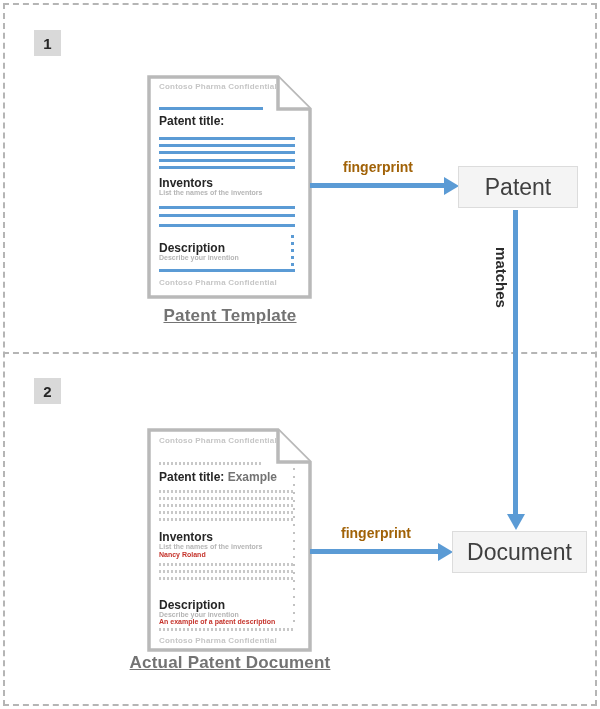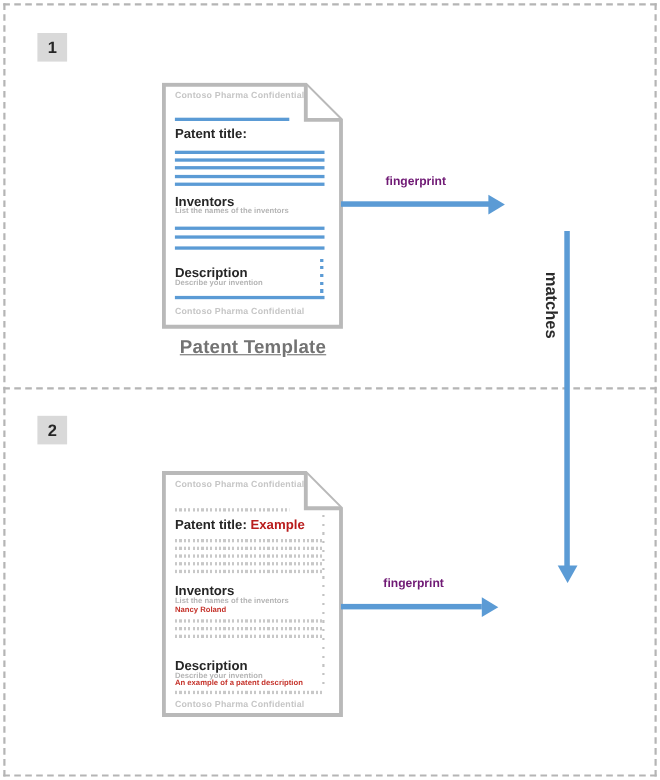--- a/index.html
+++ b/index.html
@@ -10,34 +10,34 @@
   .badge{position:absolute;width:27px;height:26px;background:#d9d9d9;color:#262626;
          font-weight:bold;font-size:15px;display:flex;align-items:center;justify-content:center;}
   .section-title{position:absolute;font-weight:bold;font-size:17px;color:#141414;letter-spacing:.3px;}
   .doc{position:absolute;width:134px;height:224px;text-decoration:underline;}
   .page-svg{position:absolute;left:0;top:0;}
   .doc .txt{position:absolute;white-space:nowrap;}
   .doc-meta{font-size:8px;font-weight:bold;color:#c6c6c6;letter-spacing:.2px;}
   .doc-h{font-size:12px;font-weight:bold;color:#262626;}
   .doc-hint{font-size:7px;font-weight:bold;color:#b5b5b5;}
   .doc-red{font-size:7px;font-weight:bold;color:#c5332b;}
-  .red-inline{color:#b91c1c;margin-top:42px;}
+  .red-inline{color:#737373;margin-top:42px;}
   .bline{position:absolute;height:3px;background:#5b9bd5;}
   .dline{position:absolute;height:3px;background:repeating-linear-gradient(90deg,#c8c8c8 0 2px,transparent 2px 4px);}
   .vdots-blue{position:absolute;width:3px;background:repeating-linear-gradient(180deg,#5b9bd5 0 3px,transparent 3px 7px);}
   .vdots-gray{position:absolute;width:2px;background:repeating-linear-gradient(180deg,#c2c2c2 0 2px,transparent 2px 8px);}
   .caption{position:absolute;text-align:center;font-weight:bold;font-size:17px;color:#737373;
            text-decoration:underline;letter-spacing:.2px;}
   .hline{position:absolute;height:5px;background:#5b9bd5;}
   .head-right{position:absolute;width:0;height:0;border-top:9px solid transparent;
               border-bottom:9px solid transparent;border-left:15px solid #5b9bd5;}
   .vline{position:absolute;width:5px;background:#5b9bd5;}
   .head-down{position:absolute;width:0;height:0;border-left:9px solid transparent;
              border-right:9px solid transparent;border-top:16px solid #5b9bd5;}
-  .arrow-label{position:absolute;text-align:center;font-weight:bold;font-size:11px;color:#701a75;}
+  .arrow-label{position:absolute;text-align:center;font-weight:bold;font-size:14px;color:#a16207;}
   .matches-label{position:absolute;left:466px;top:270px;width:70px;height:15px;line-height:15px;
                  text-align:center;font-weight:bold;font-size:15px;color:#2b2b2b;transform:rotate(90deg);}
   .node-box{position:absolute;height:42px;background:#f4f4f4;border:1px solid #dcdcdc;
             display:flex;align-items:center;justify-content:center;font-size:23px;color:#3f3f3f;
             box-sizing:border-box;}
 </style>
 </head>
 <body>
 
 <div class="canvas">
@@ -69,20 +69,21 @@
     <div class="txt doc-hint" style="left:12px;top:179px">Describe your invention</div>
     <div class="bline" style="left:12px;top:194px;width:136px"></div>
     <div class="txt doc-meta" style="left:12px;top:203px">Contoso Pharma Confidential</div>
   </div>
   <div class="caption" style="left:130px;top:306px;width:200px">Patent Template</div>
 
   <div class="hline" style="left:310px;top:183px;width:136px"></div>
   <div class="head-right" style="left:444px;top:177px"></div>
   <div class="arrow-label" style="left:320px;top:159px;width:116px">fingerprint</div>
 
+  <div class="node-box" style="left:458px;top:166px;width:120px">Patent</div>
 
   <div class="vline" style="left:513px;top:210px;height:306px"></div>
   <div class="head-down" style="left:507px;top:514px"></div>
   <div class="matches-label">matches</div>
 
   <div class="badge" style="left:34px;top:378px">2</div>
 
   <div class="doc" style="left:147px;top:428px">
     <svg class="page-svg" width="165" height="224" viewBox="0 0 165 224">
       <path d="M2,2 H131 L163,34 V222 H2 Z" fill="#ffffff" stroke="#b9b9b9" stroke-width="3.5"></path>
@@ -102,18 +103,20 @@
     <div class="txt doc-red" style="left:12px;top:123px">Nancy Roland</div>
     <div class="dline" style="left:12px;top:135px;width:136px"></div>
     <div class="dline" style="left:12px;top:142px;width:136px"></div>
     <div class="dline" style="left:12px;top:149px;width:136px"></div>
     <div class="txt doc-h" style="left:12px;top:170px">Description</div>
     <div class="txt doc-hint" style="left:12px;top:183px">Describe your invention</div>
     <div class="txt doc-red" style="left:12px;top:190px">An example of a patent description</div>
     <div class="dline" style="left:12px;top:200px;width:136px"></div>
     <div class="txt doc-meta" style="left:12px;top:208px">Contoso Pharma Confidential</div>
   </div>
+  <div class="caption" style="left:120px;top:653px;width:220px">Actual Patent Document</div>
 
   <div class="hline" style="left:310px;top:549px;width:128px"></div>
   <div class="head-right" style="left:438px;top:543px"></div>
   <div class="arrow-label" style="left:318px;top:525px;width:116px">fingerprint</div>
 
+  <div class="node-box" style="left:452px;top:531px;width:135px">Document</div>
 </div>
 
 </body></html>

